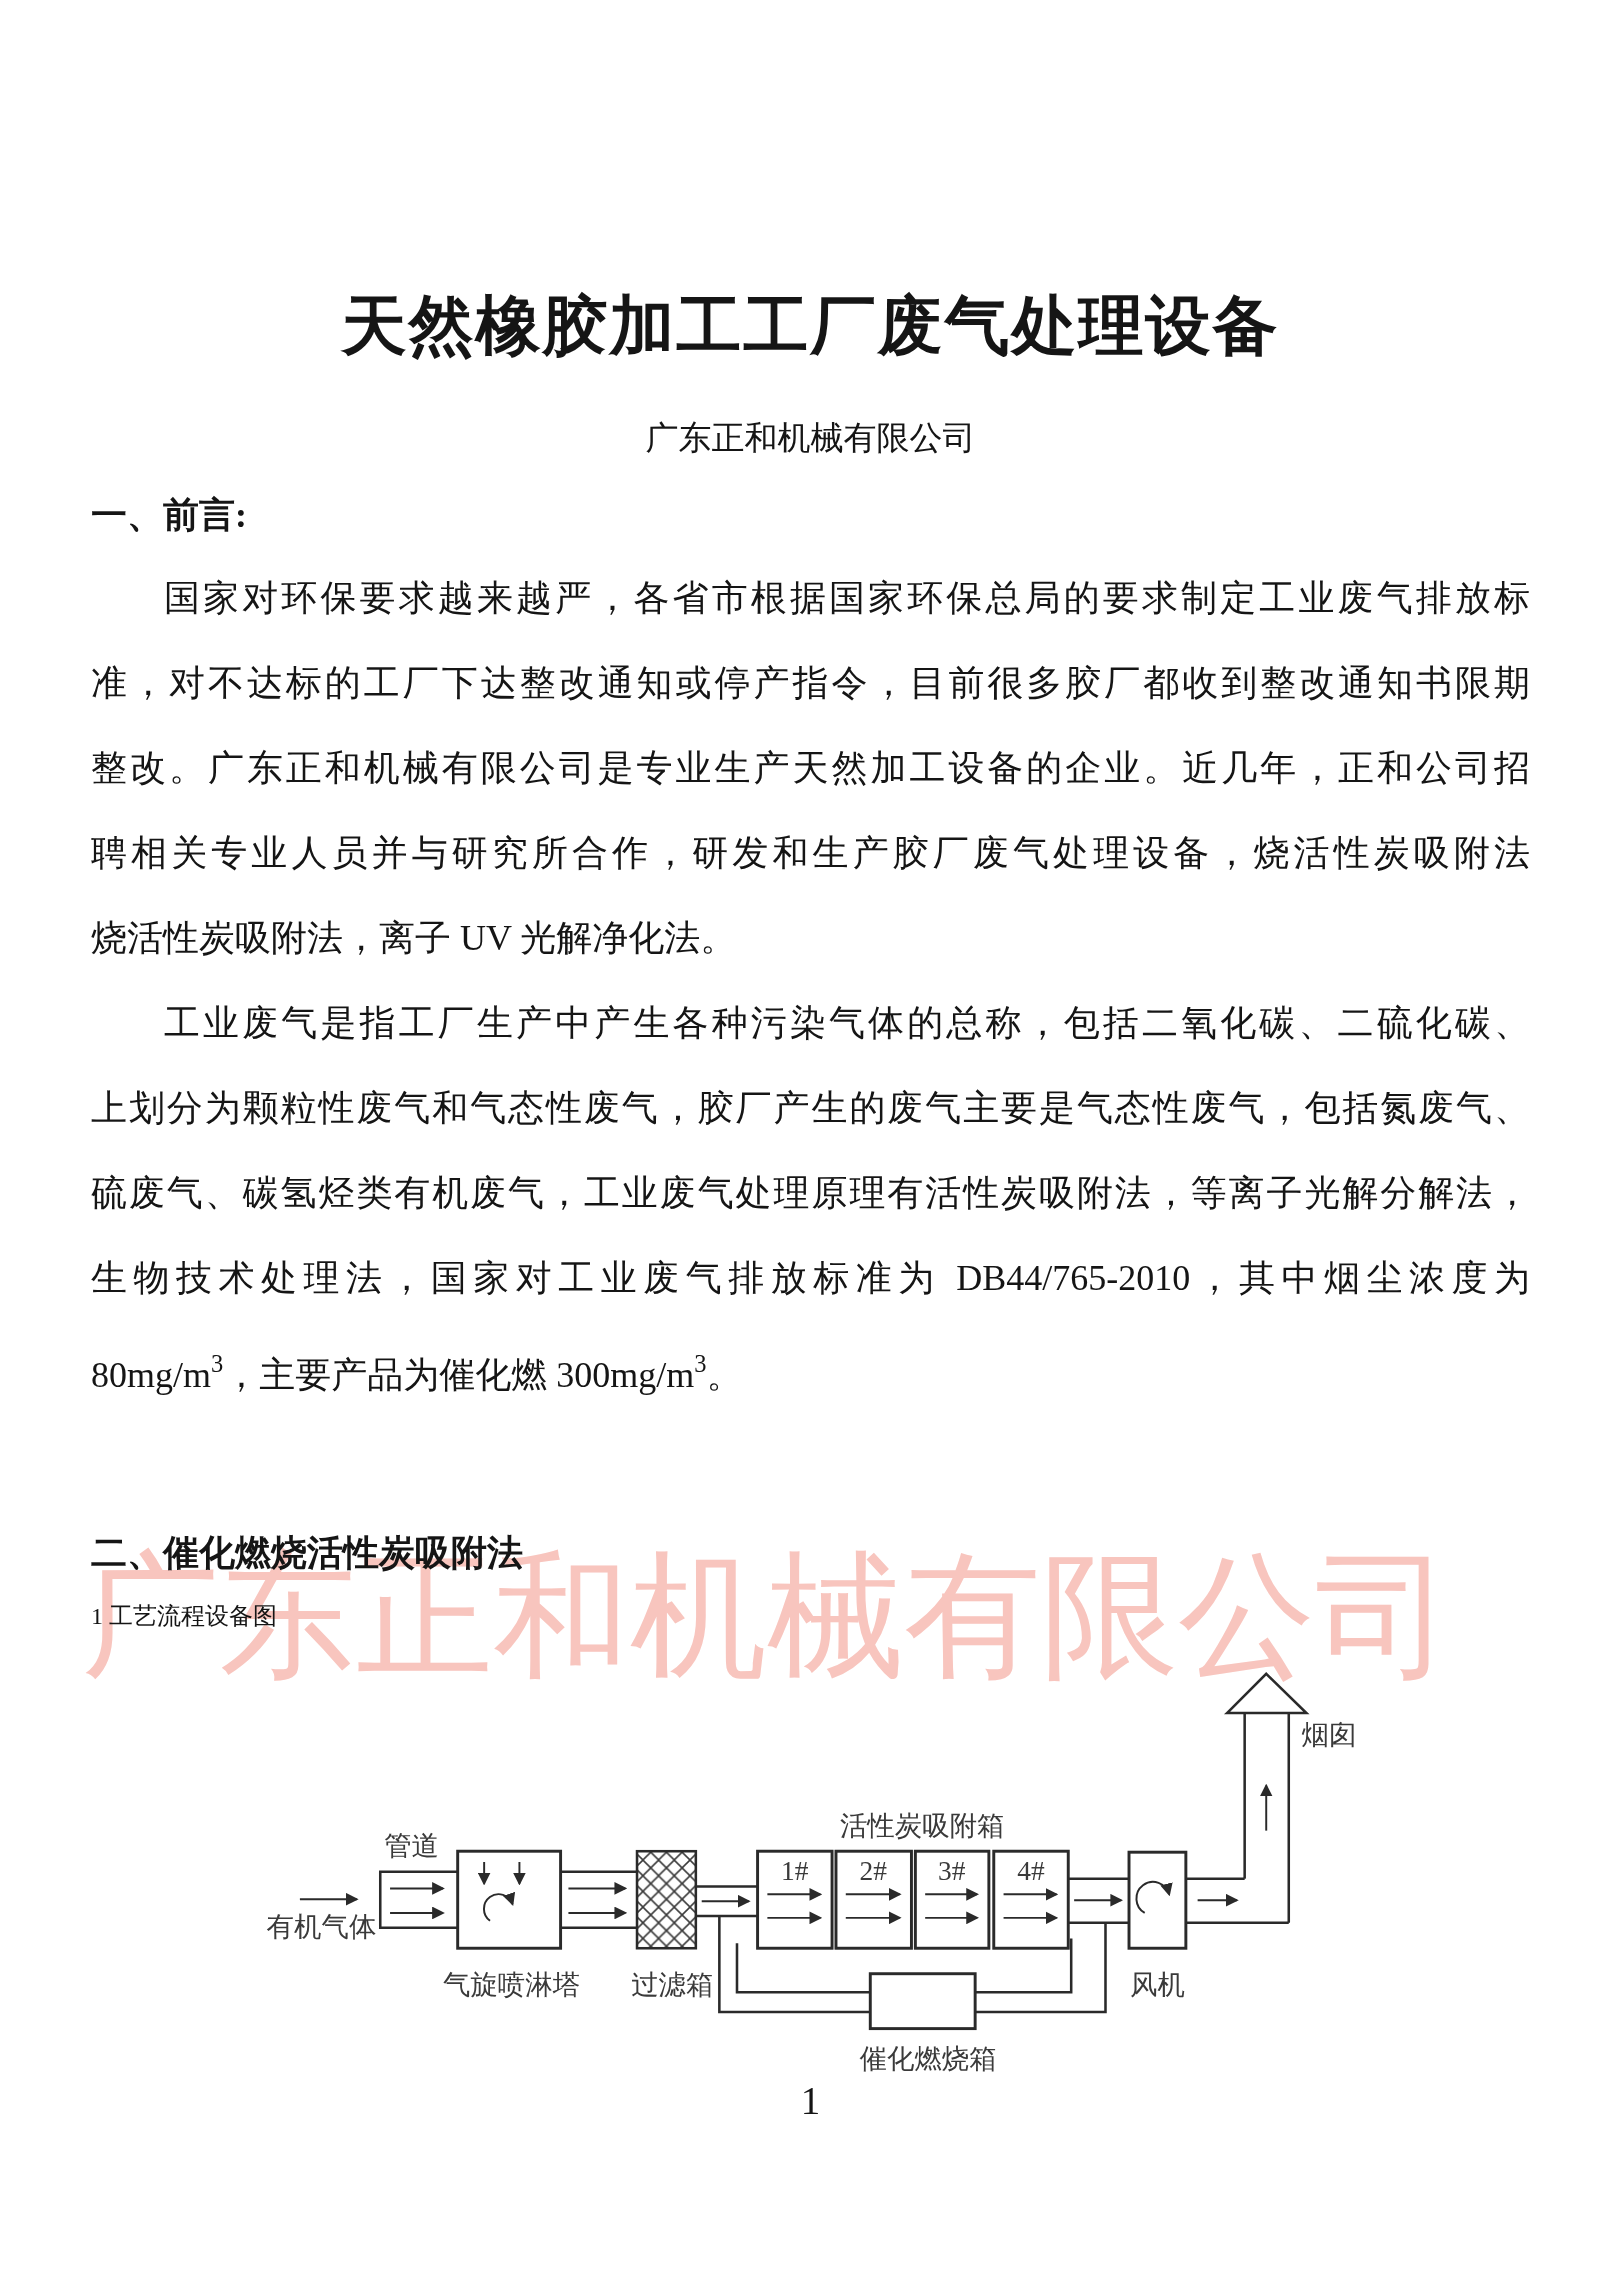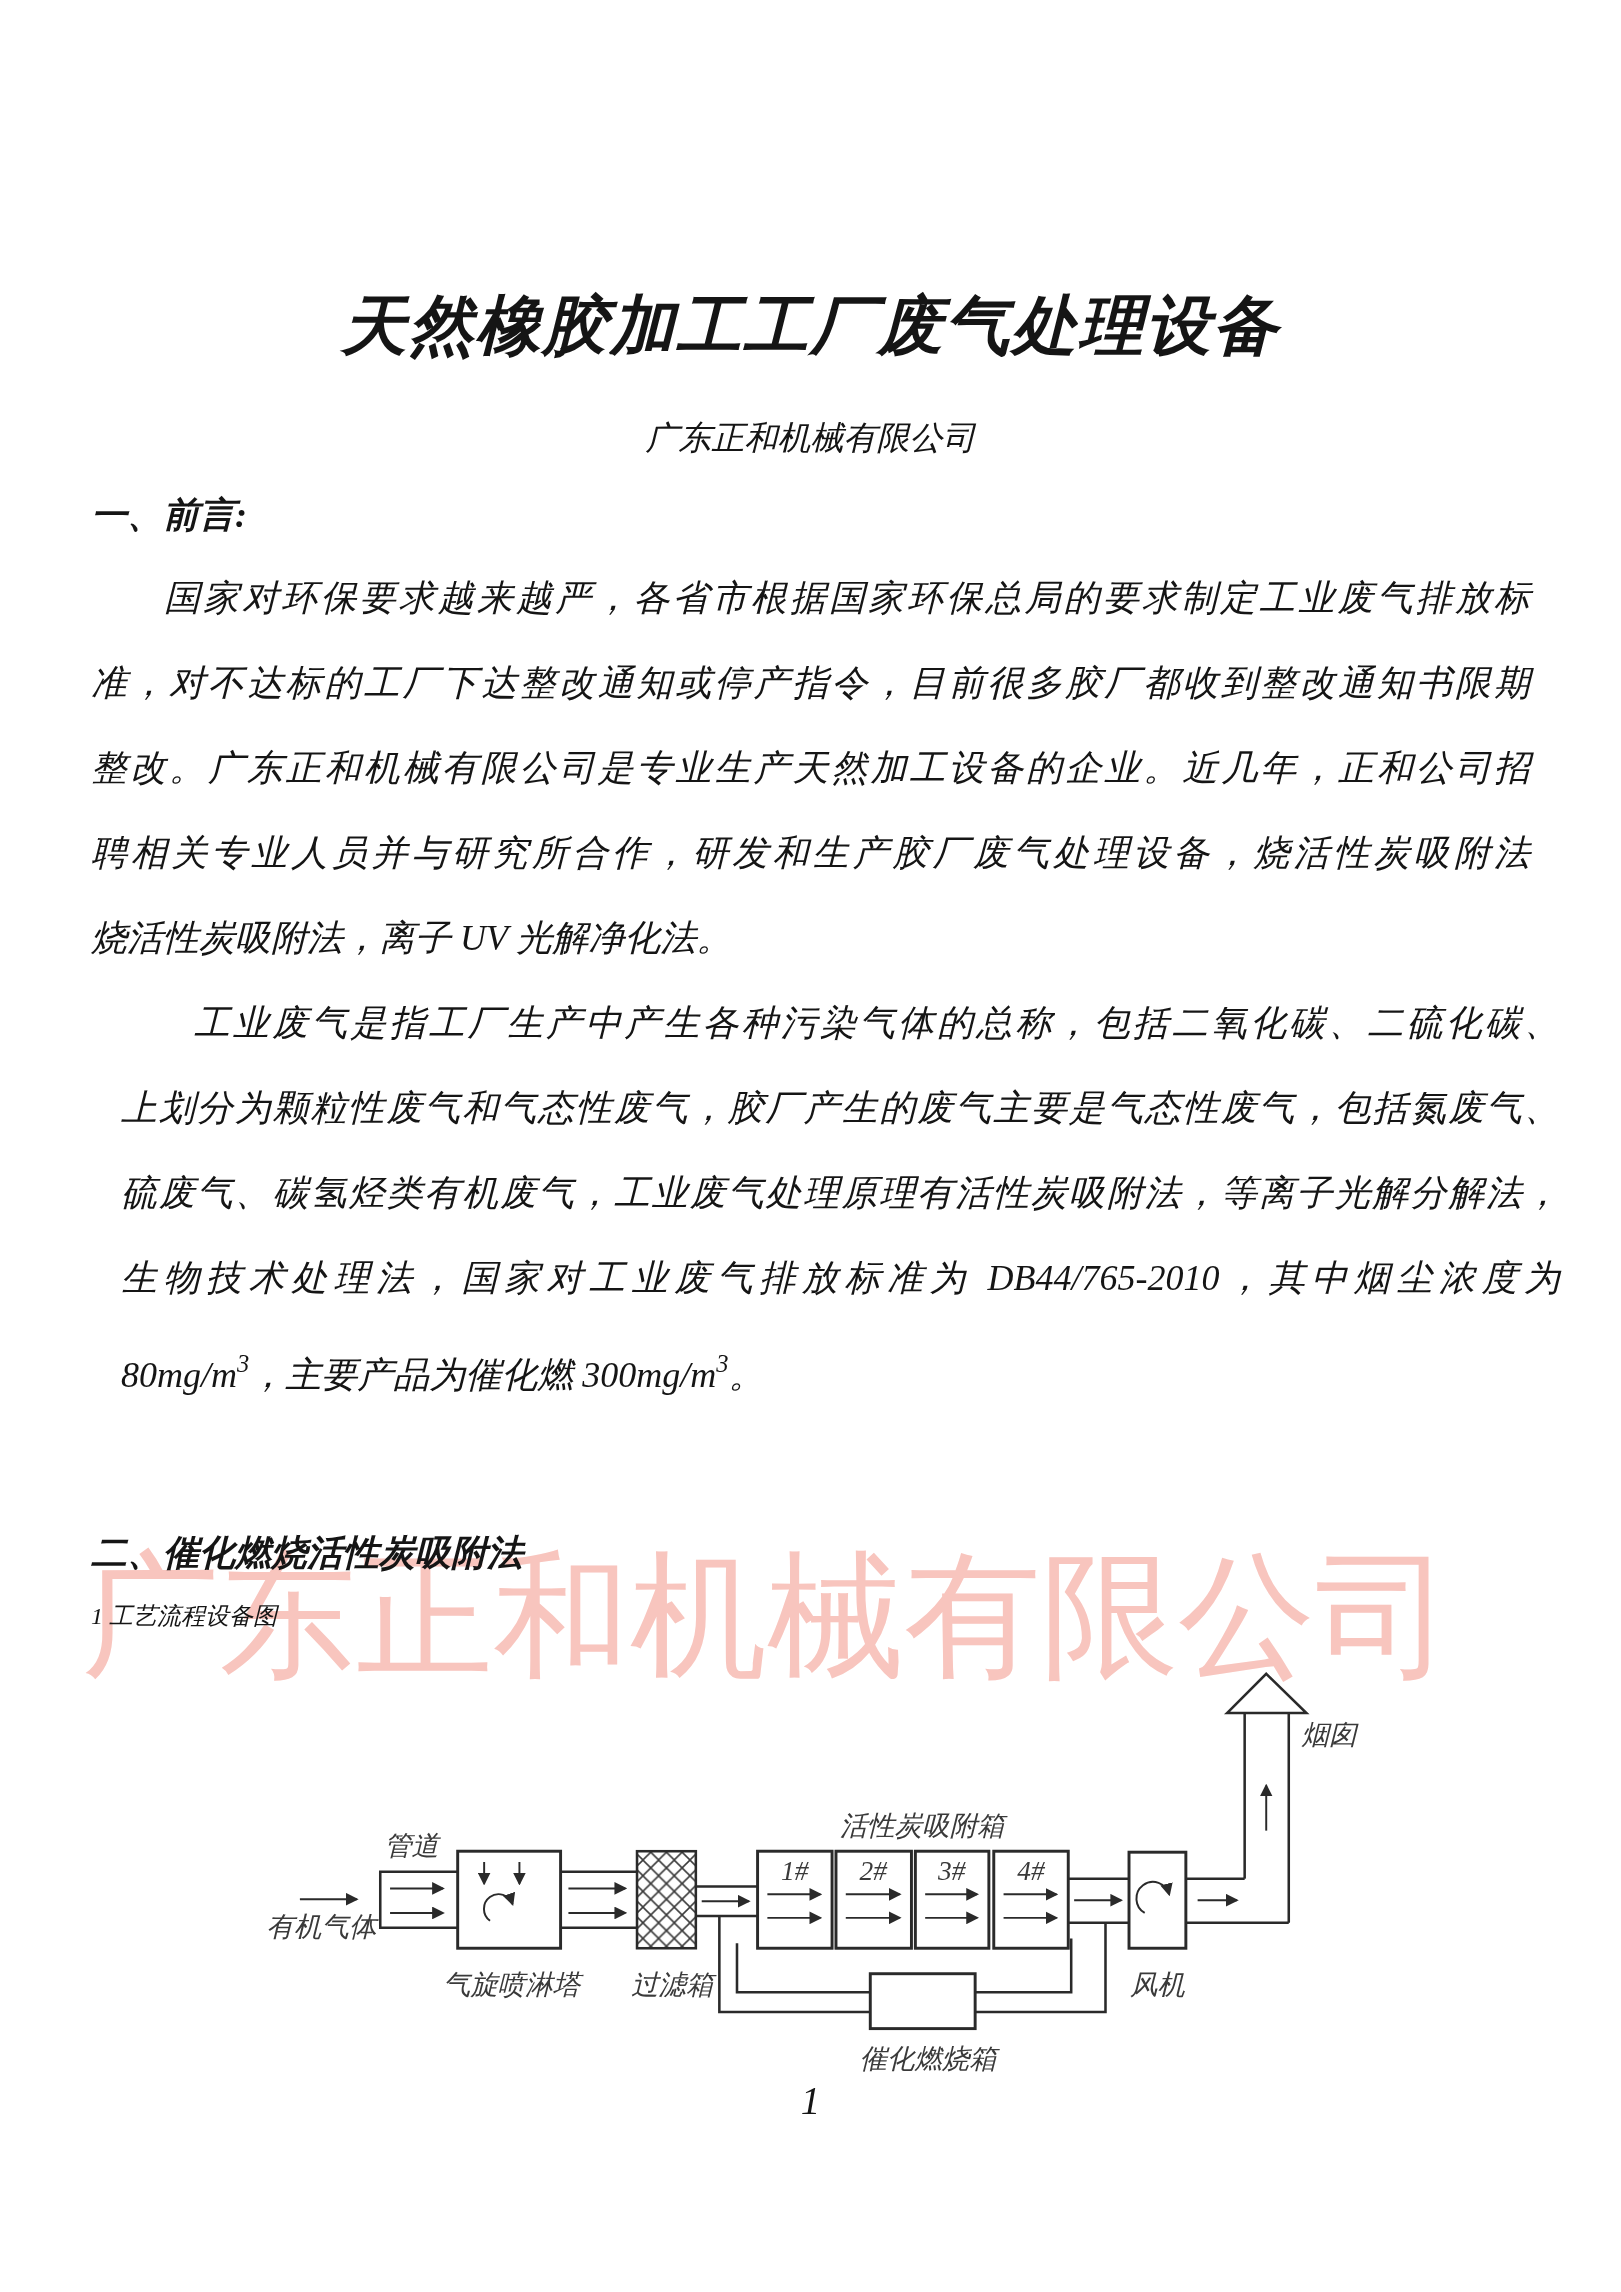--- a/index.html
+++ b/index.html
@@ -14,21 +14,21 @@
   .watermark{
     position:absolute;
     left:82px;top:1525px;
     font-size:137px;
     letter-spacing:0px;
     color:#f8c5be;
     white-space:nowrap;
     z-index:0;
     font-family:"Liberation Serif","DejaVu Serif",serif;
   }
-  .content{position:absolute;inset:0;z-index:1;font-style:italic;}
+  .content{position:absolute;inset:0;z-index:1;}
   .doc-title{
     position:absolute;top:282px;left:0;width:1621px;
     text-align:center;
     font-size:65px;font-weight:bold;
     letter-spacing:2px;
   }
   .doc-subtitle{
     position:absolute;top:416px;left:0;width:1621px;
     text-align:center;
     font-size:33px;
@@ -79,21 +79,21 @@
     <div class="heading" style="top:491px;">一、前言:</div>
 
     <div class="para" style="top:556px;">
       <div class="jline indent">国家对环保要求越来越严，各省市根据国家环保总局的要求制定工业废气排放标</div>
       <div class="jline">准，对不达标的工厂下达整改通知或停产指令，目前很多胶厂都收到整改通知书限期</div>
       <div class="jline">整改。广东正和机械有限公司是专业生产天然加工设备的企业。近几年，正和公司招</div>
       <div class="jline">聘相关专业人员并与研究所合作，研发和生产胶厂废气处理设备，烧活性炭吸附法</div>
       <div class="lline">烧活性炭吸附法，离子 UV 光解净化法。</div>
     </div>
 
-    <div class="para" style="top:981px;margin-left:30px;">
+    <div class="para" style="top:981px;">
       <div class="jline indent">工业废气是指工厂生产中产生各种污染气体的总称，包括二氧化碳、二硫化碳、</div>
       <div class="jline">上划分为颗粒性废气和气态性废气，胶厂产生的废气主要是气态性废气，包括氮废气、</div>
       <div class="jline">硫废气、碳氢烃类有机废气，工业废气处理原理有活性炭吸附法，等离子光解分解法，</div>
       <div class="jline">生物技术处理法，国家对工业废气排放标准为 DB44/765-2010，其中烟尘浓度为</div>
       <div class="lline"><span>80mg/m</span><span class="sup">3</span><span>，主要产品为催化燃 300mg/m</span><span class="sup">3</span><span>。</span></div>
     </div>
 
     <div class="heading" style="top:1529px;">二、催化燃烧活性炭吸附法</div>
 
     <div class="caption" style="top:1600px;">1 工艺流程设备图</div>

